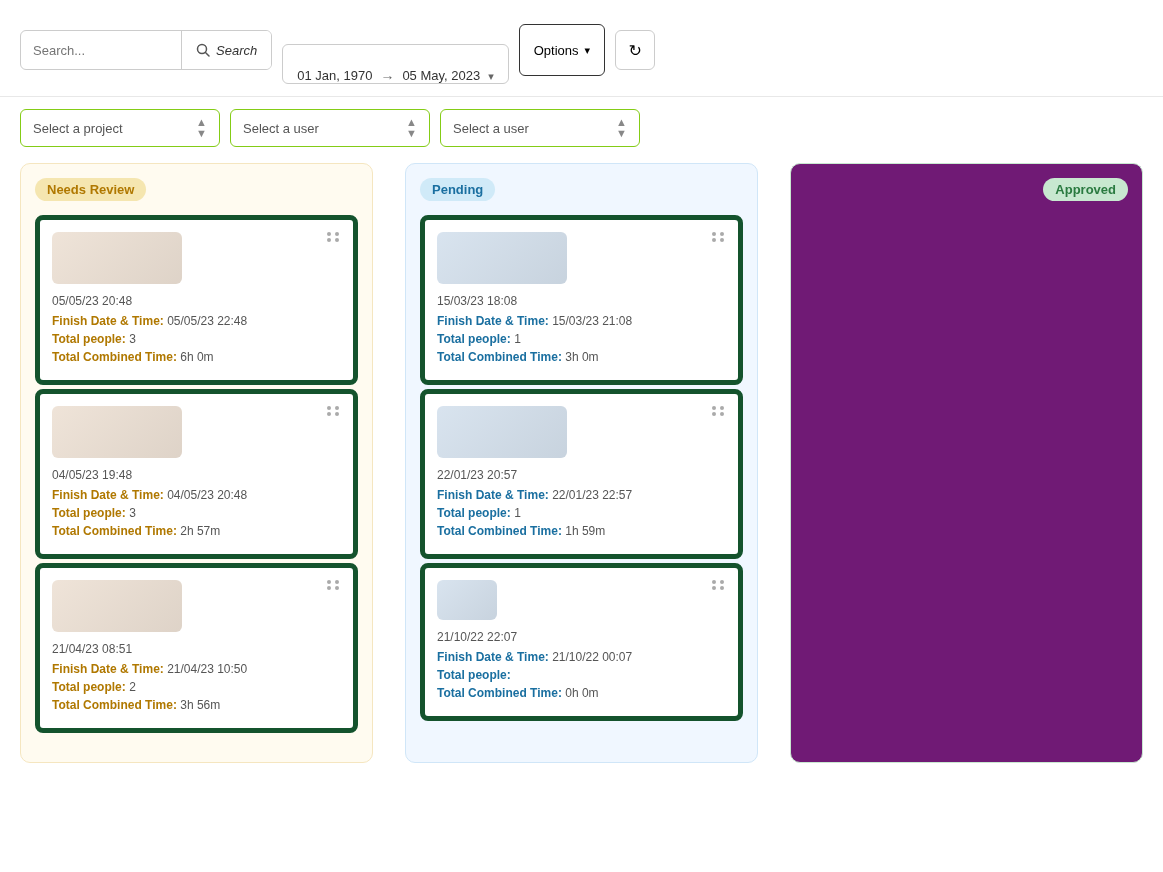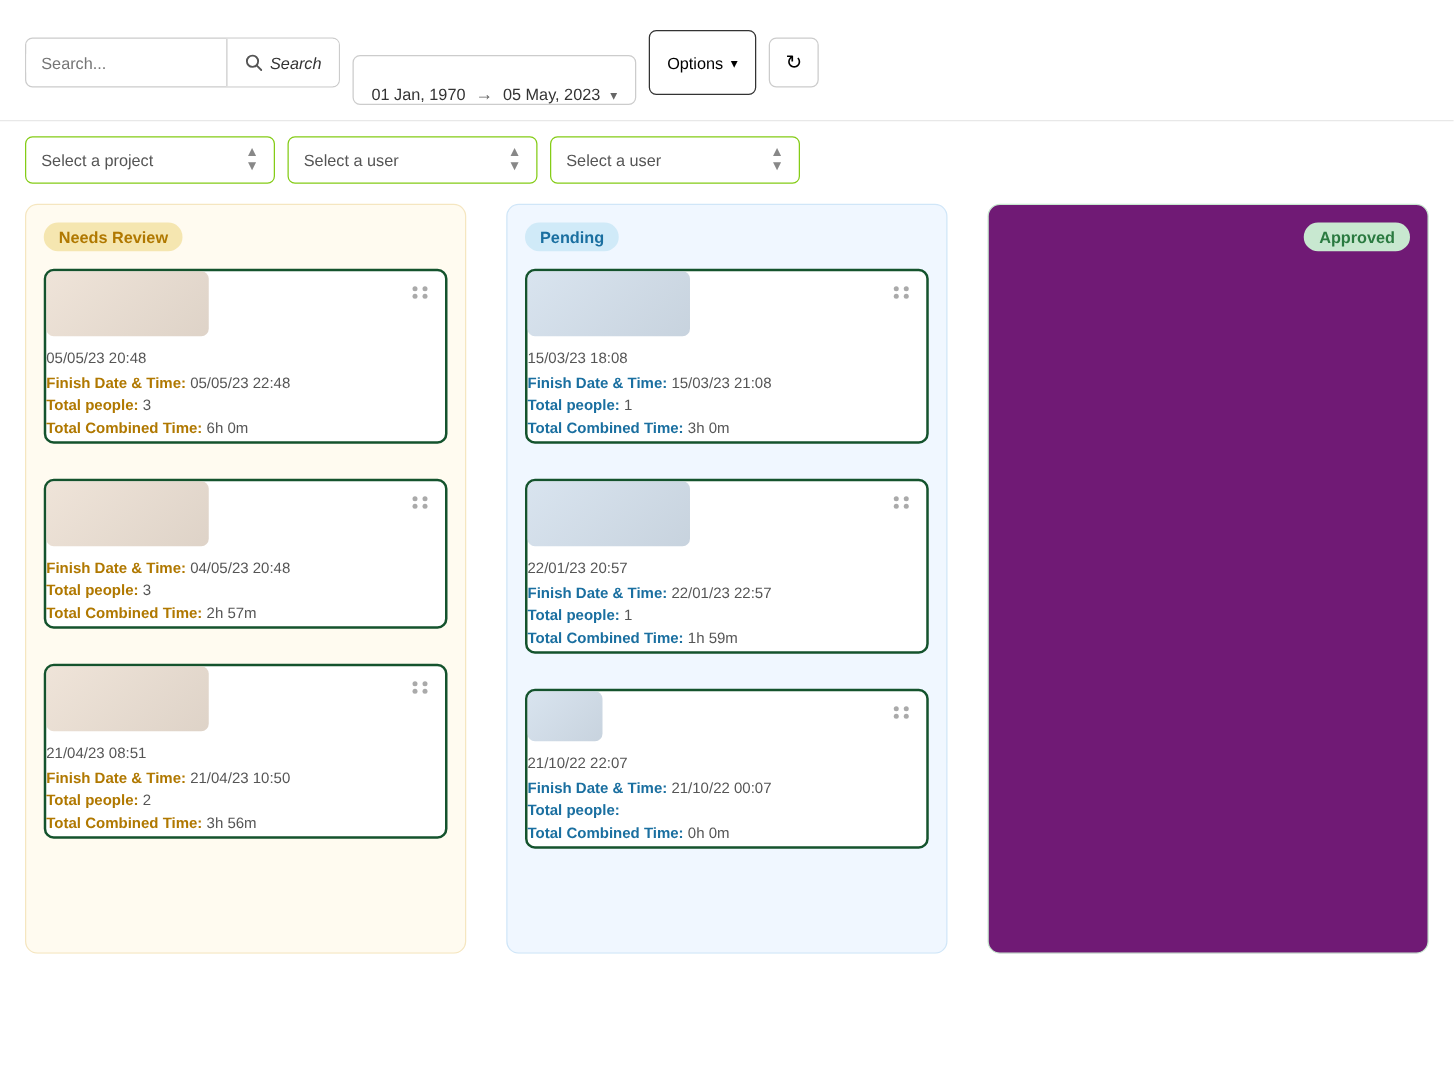--- a/index.html
+++ b/index.html
@@ -155,23 +155,23 @@
       background: #d0eaf8;
       color: #1a6fa0;
     }
     .badge-approved {
       background: #c8e8d0;
       color: #2a7a40;
     }
     .card {
       background: #fff;
       border-radius: 8px;
-      border: 2px solid #14532d;
-      padding: 0;
-      margin-bottom: 28px;
+      border: 5px solid #14532d;
+      padding: 12px;
+      margin-bottom: 4px;
       position: relative;
     }
     .card-thumbnail {
       width: 130px;
       height: 52px;
       background: linear-gradient(135deg, #e8d8c8 0%, #d0c0b0 100%);
       border-radius: 6px;
       margin-bottom: 10px;
       opacity: 0.7;
     }
@@ -306,20 +306,21 @@
     </div>
 
     <div class="card">
       <div class="card-thumbnail"></div>
       <div class="card-dots">
         <span></span>
           <span></span>
           <span></span>
           <span></span>
       </div>
+      <div class="card-date">04/05/23 19:48</div>
       <div class="card-field">
         <span class="card-field-label">Finish Date &amp; Time:</span>
         <span class="card-field-value">04/05/23 20:48</span>
       </div>
       <div class="card-field">
         <span class="card-field-label">Total people:</span>
         <span class="card-field-value">3</span>
       </div>
       <div class="card-field">
         <span class="card-field-label">Total Combined Time:</span>

